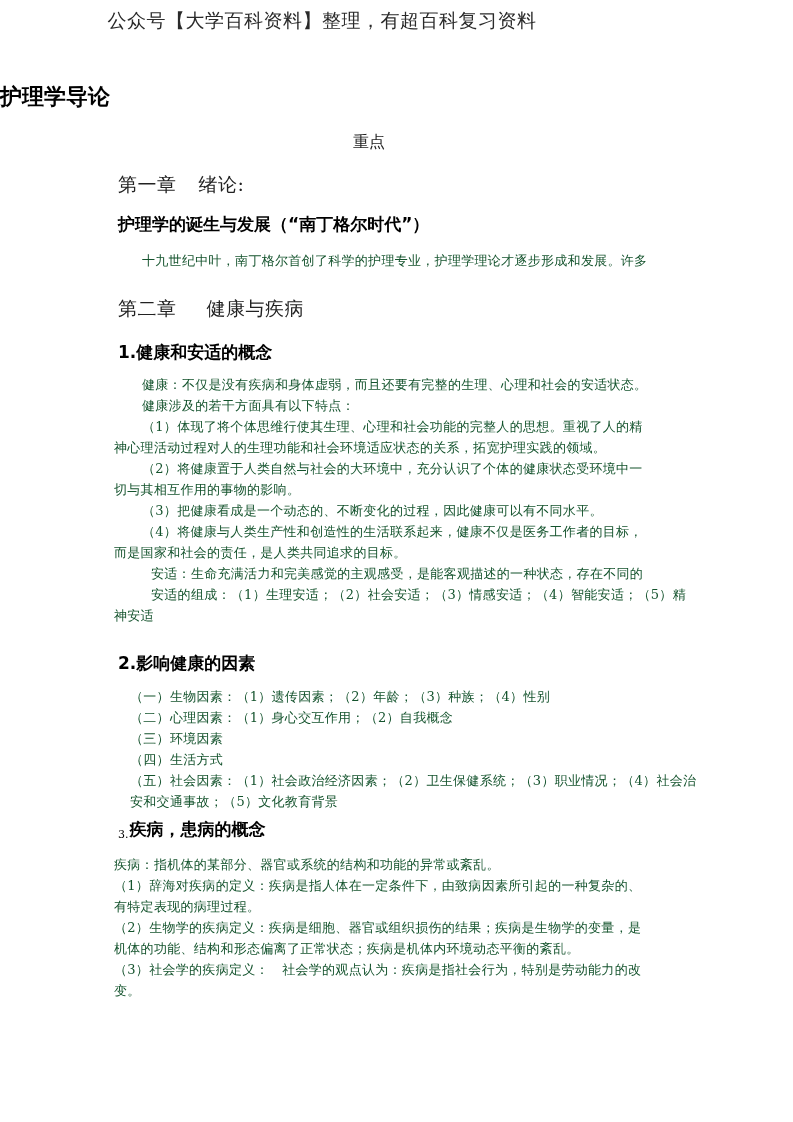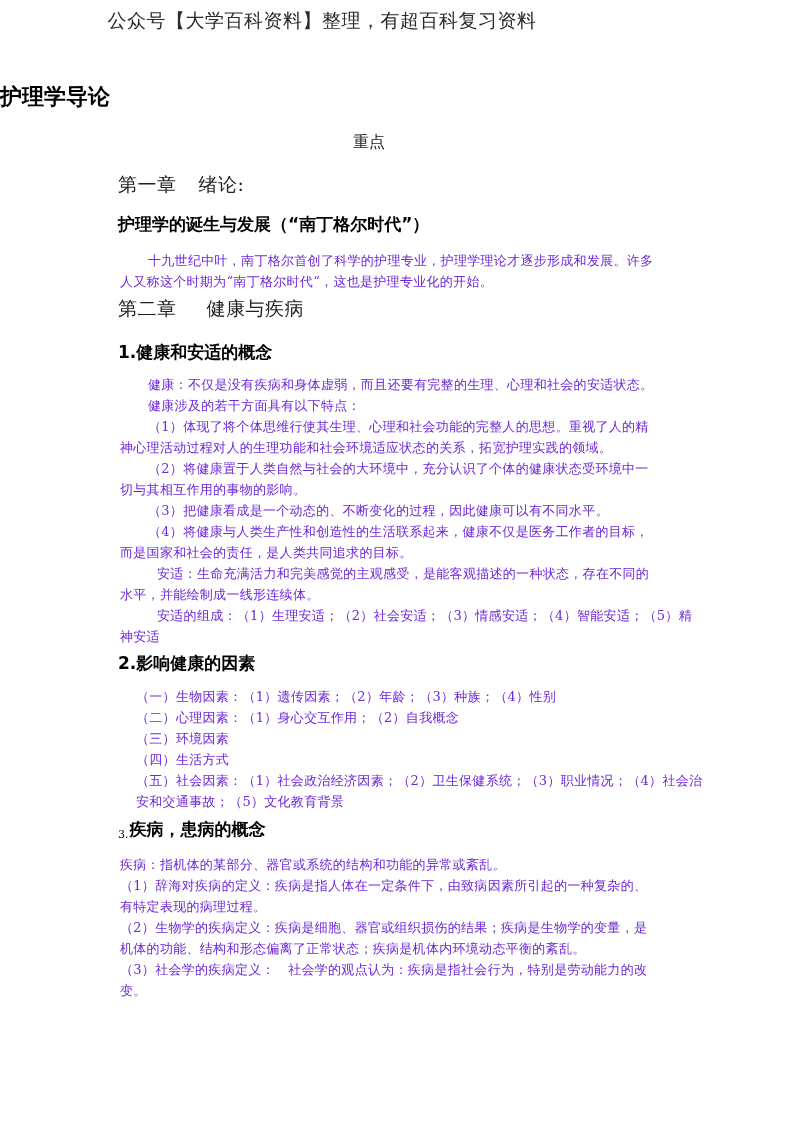--- a/index.html
+++ b/index.html
@@ -29,22 +29,22 @@
     .section {
       left: 118px;
       font-family: "DejaVu Sans", "Liberation Sans", sans-serif;
       font-weight: bold; font-size: 17px; color: #000;
     }
     .section .num-small {
       font-family: "DejaVu Serif", serif; font-weight: normal; font-size: 11px;
       vertical-align: -3px; margin-right: 1px;
     }
     .para {
-      left: 120px; width: 560px; font-size: 13px; line-height: 21px;
-      white-space: normal; color: #6d28d9; letter-spacing: 0.3px;
+      left: 114px; width: 560px; font-size: 13px; line-height: 21px;
+      white-space: normal; color: #14532d; letter-spacing: 0.3px;
     }
     .para .line { display: block; white-space: nowrap; }
     .indent1 { padding-left: 28px; }
     .indent2 { padding-left: 37px; }
   </style>
 </head>
 <body>
 
 <div class="abs header-note">公众号【大学百科资料】整理，有超百科复习资料</div>
 
@@ -52,41 +52,39 @@
 <div class="abs doc-subtitle">重点</div>
 
 <div class="abs chapter" style="top:172px;">
   <span>第一章</span><span class="gap" style="width:22px;"></span><span>绪论:</span>
 </div>
 
 <div class="abs section" style="top:213px;">护理学的诞生与发展（“南丁格尔时代”）</div>
 
 <div class="abs para" style="top:250px;">
   <span class="line indent1">十九世纪中叶，南丁格尔首创了科学的护理专业，护理学理论才逐步形成和发展。许多</span>
-  <span class="line">人又称这个时期为“南丁格尔时代“，这也是护理专业化的开始。</span>
 </div>
 
 <div class="abs chapter" style="top:296px;">
   <span>第二章</span><span class="gap" style="width:30px;"></span><span>健康与疾病</span>
 </div>
 
 <div class="abs section" style="top:341px;">1.健康和安适的概念</div>
 
 <div class="abs para" style="top:374px;">
   <span class="line indent1">健康：不仅是没有疾病和身体虚弱，而且还要有完整的生理、心理和社会的安适状态。</span>
   <span class="line indent1">健康涉及的若干方面具有以下特点：</span>
   <span class="line indent1">（1）体现了将个体思维行使其生理、心理和社会功能的完整人的思想。重视了人的精</span>
   <span class="line">神心理活动过程对人的生理功能和社会环境适应状态的关系，拓宽护理实践的领域。</span>
   <span class="line indent1">（2）将健康置于人类自然与社会的大环境中，充分认识了个体的健康状态受环境中一</span>
   <span class="line">切与其相互作用的事物的影响。</span>
   <span class="line indent1">（3）把健康看成是一个动态的、不断变化的过程，因此健康可以有不同水平。</span>
   <span class="line indent1">（4）将健康与人类生产性和创造性的生活联系起来，健康不仅是医务工作者的目标，</span>
   <span class="line">而是国家和社会的责任，是人类共同追求的目标。</span>
   <span class="line indent2">安适：生命充满活力和完美感觉的主观感受，是能客观描述的一种状态，存在不同的</span>
-  <span class="line">水平，并能绘制成一线形连续体。</span>
   <span class="line indent2">安适的组成：（1）生理安适；（2）社会安适；（3）情感安适；（4）智能安适；（5）精</span>
   <span class="line">神安适</span>
 </div>
 
 <div class="abs section" style="top:652px;">2.影响健康的因素</div>
 
 <div class="abs para" style="top:686px;margin-left:16px;">
   <span class="line">（一）生物因素：（1）遗传因素；（2）年龄；（3）种族；（4）性别</span>
   <span class="line">（二）心理因素：（1）身心交互作用；（2）自我概念</span>
   <span class="line">（三）环境因素</span>

